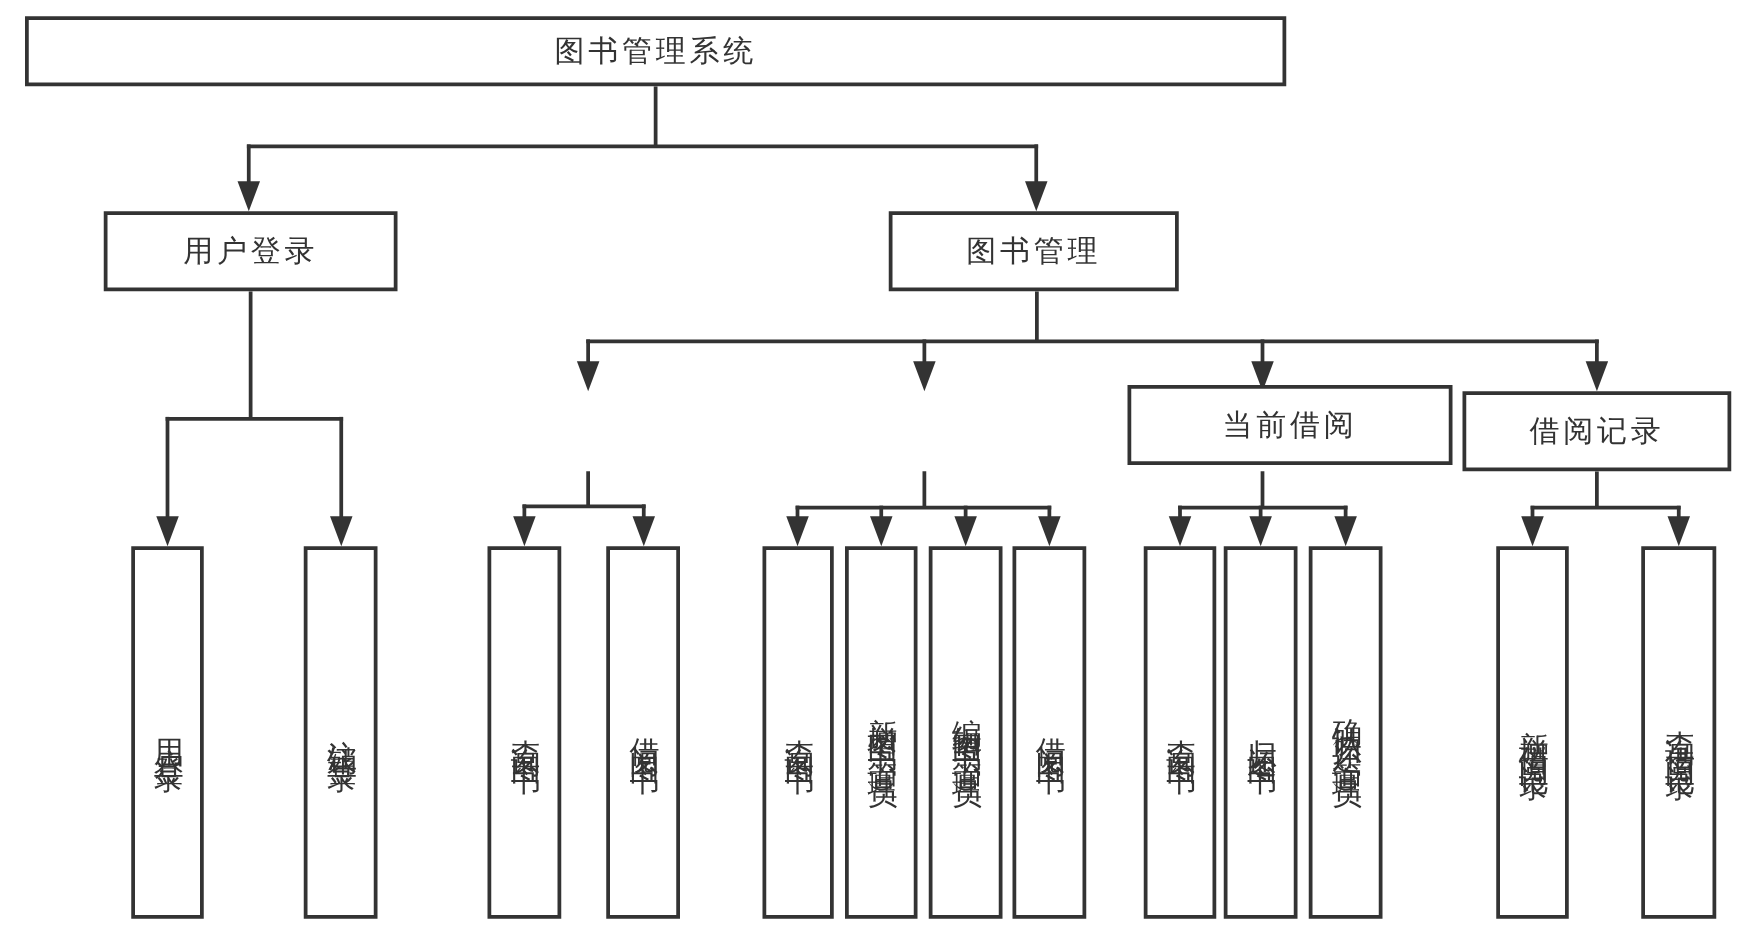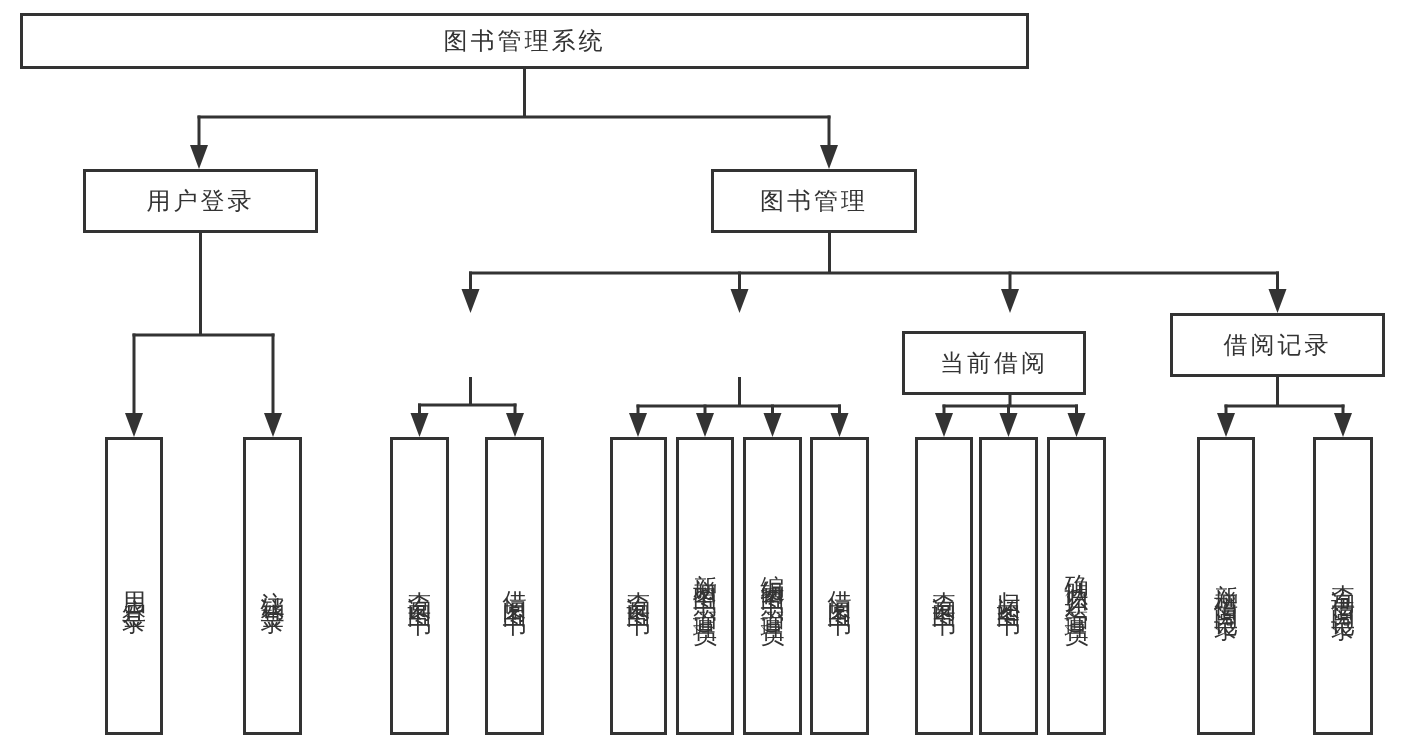--- a/index.html
+++ b/index.html
@@ -129,25 +129,25 @@
     </g>
   </svg>
 
   <div class="node h" style="left:20px; top:13px; width:1009px; height:56px;">
     <span>图书管理系统</span>
   </div>
 
   <div class="node h" style="left:83px; top:169px; width:235px; height:64px;">
     <span>用户登录</span>
   </div>
-  <div class="node h" style="left:711px; top:169px; width:206px; height:64px;">
+  <div class="node h" style="left:711px; top:169px; width:232px; height:64px;">
     <span>图书管理</span>
   </div>
 
-  <div class="node h" style="left:902px; top:331px; width:184px; height:64px;">
+  <div class="node h" style="left:902px; top:308px; width:260px; height:64px;">
     <span>当前借阅</span>
   </div>
   <div class="node h" style="left:1170px; top:313px; width:215px; height:64px;font-family:Liberation Mono, monospace;">
     <span>借阅记录</span>
   </div>
 
   <div class="node v" style="left:105px; top:437px; width:58px; height:298px;">
     <span>用户登录</span>
   </div>
   <div class="node v" style="left:243px; top:437px; width:59px; height:298px;">

